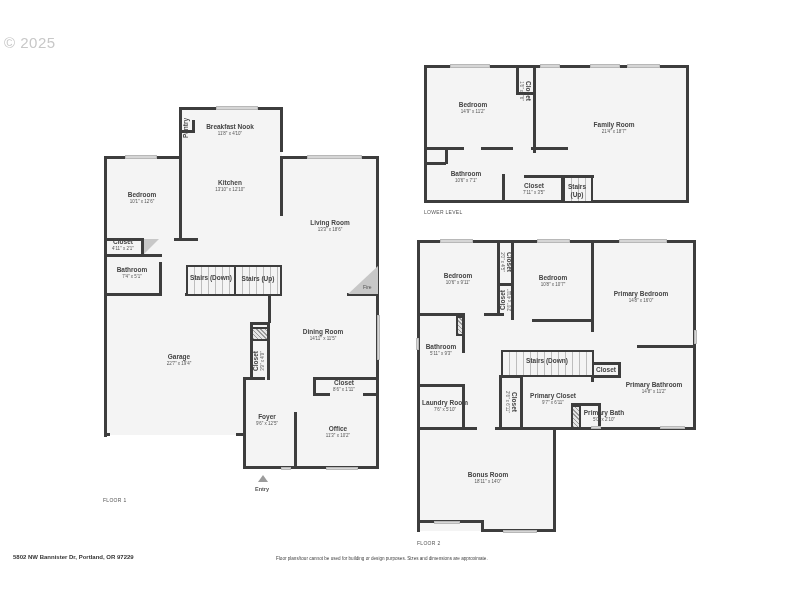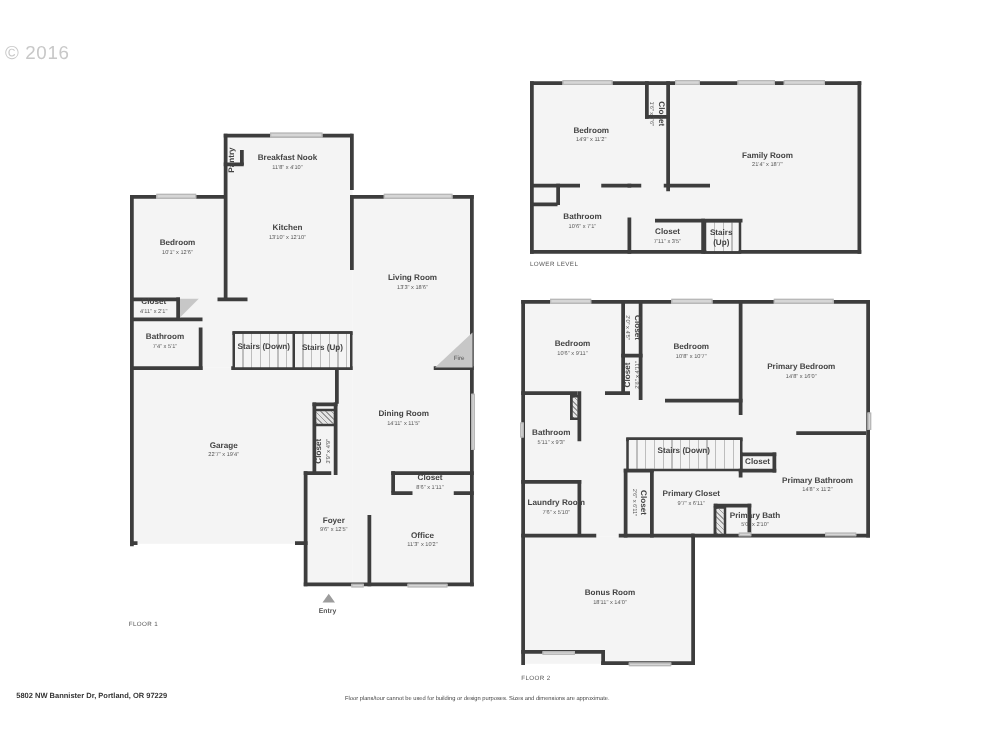--- a/index.html
+++ b/index.html
@@ -18,21 +18,21 @@
   .flabel { position:absolute; font-size:5px; color:#555; letter-spacing:0.3px; }
   .addr { position:absolute; left:13px; top:554px; font-size:6px; font-weight:bold; color:#333; }
   .disc { position:absolute; left:276px; top:556px; font-size:4.6px; color:#444; }
   .entry-arrow { position:absolute; left:258px; top:475px; width:0; height:0; border-left:5px solid transparent; border-right:5px solid transparent; border-bottom:7px solid #9c9c9c; }
   .entry-lbl { position:absolute; left:255px; top:486px; font-size:5.5px; font-weight:bold; color:#555; }
   .fire { position:absolute; font-size:5px; color:#555; }
 </style>
 </head>
 <body>
 
-<div class="copyright">© 2016</div>
+<div class="copyright">© 2025</div>
 
 <div>
 
   <div class="fill" style="left:105px;top:157px;width:75px;height:137px;"></div>
   <div class="fill" style="left:180px;top:108px;width:102px;height:186px;"></div>
   <div class="fill" style="left:282px;top:157px;width:96px;height:312px;"></div>
   <div class="fill" style="left:105px;top:294px;width:177px;height:141px;"></div>
   <div class="fill" style="left:244px;top:380px;width:38px;height:89px;"></div>
 
   <div class="w" style="left:104px;top:156px;width:77px;height:3px;"></div>

